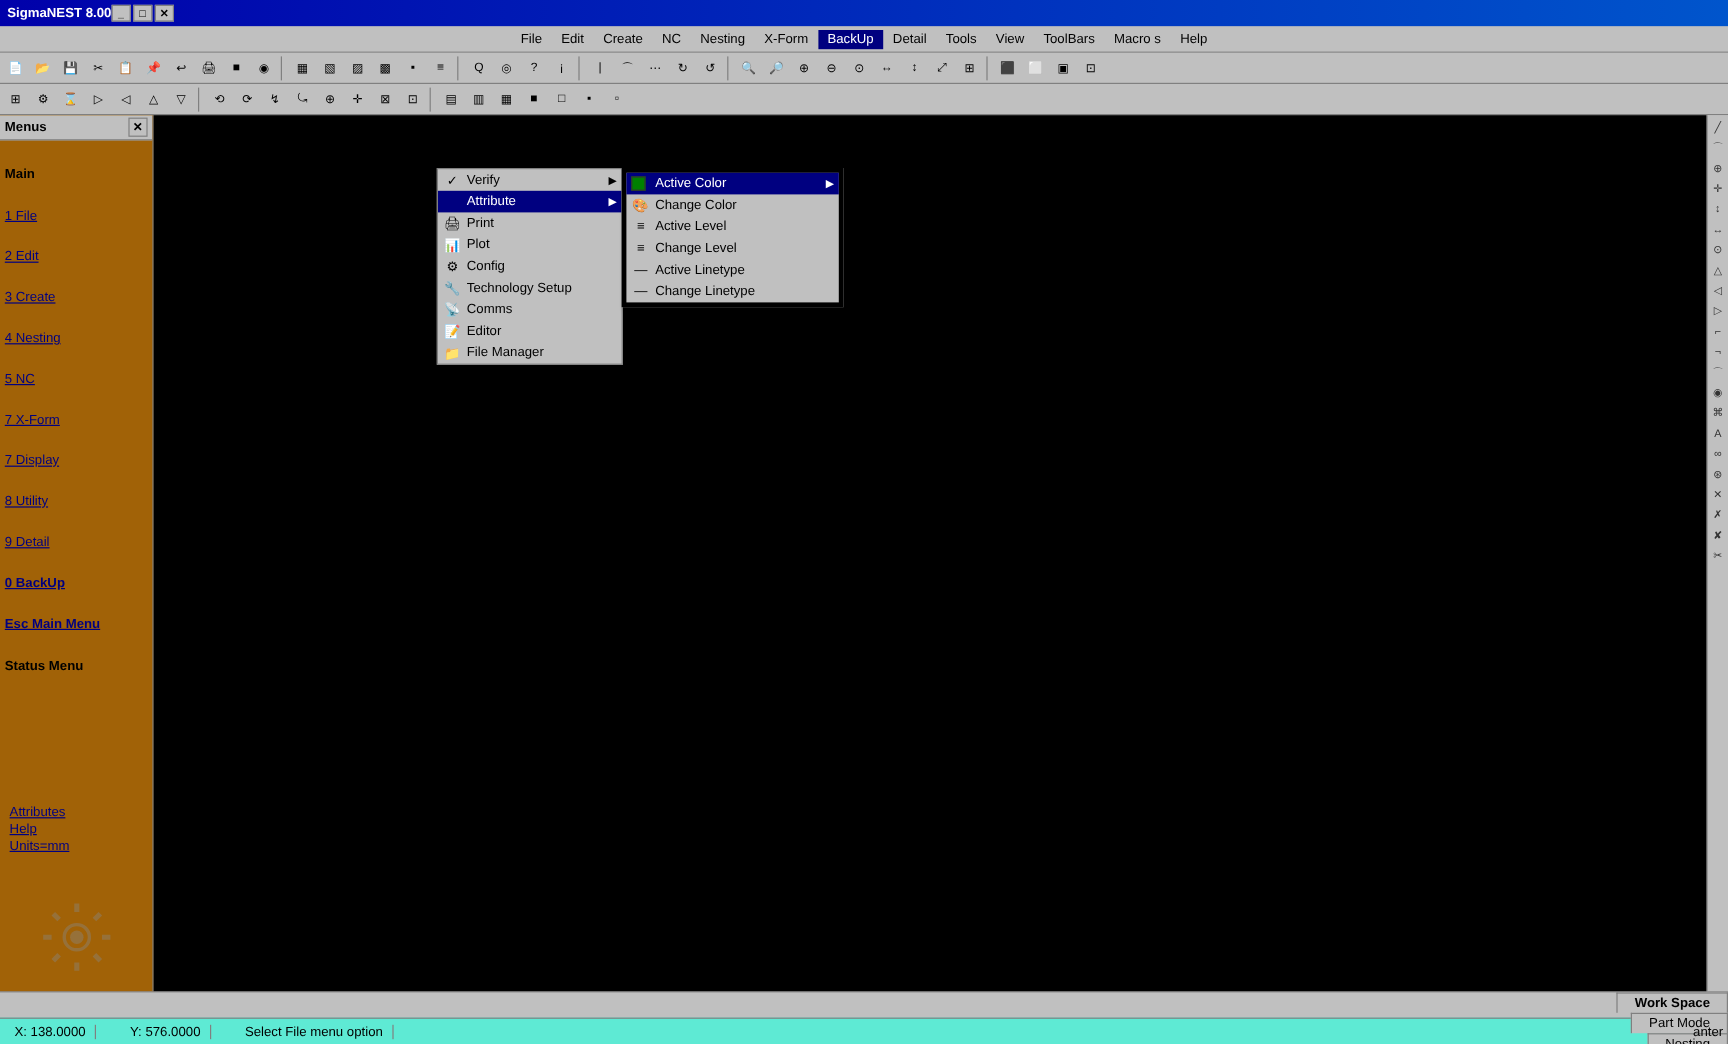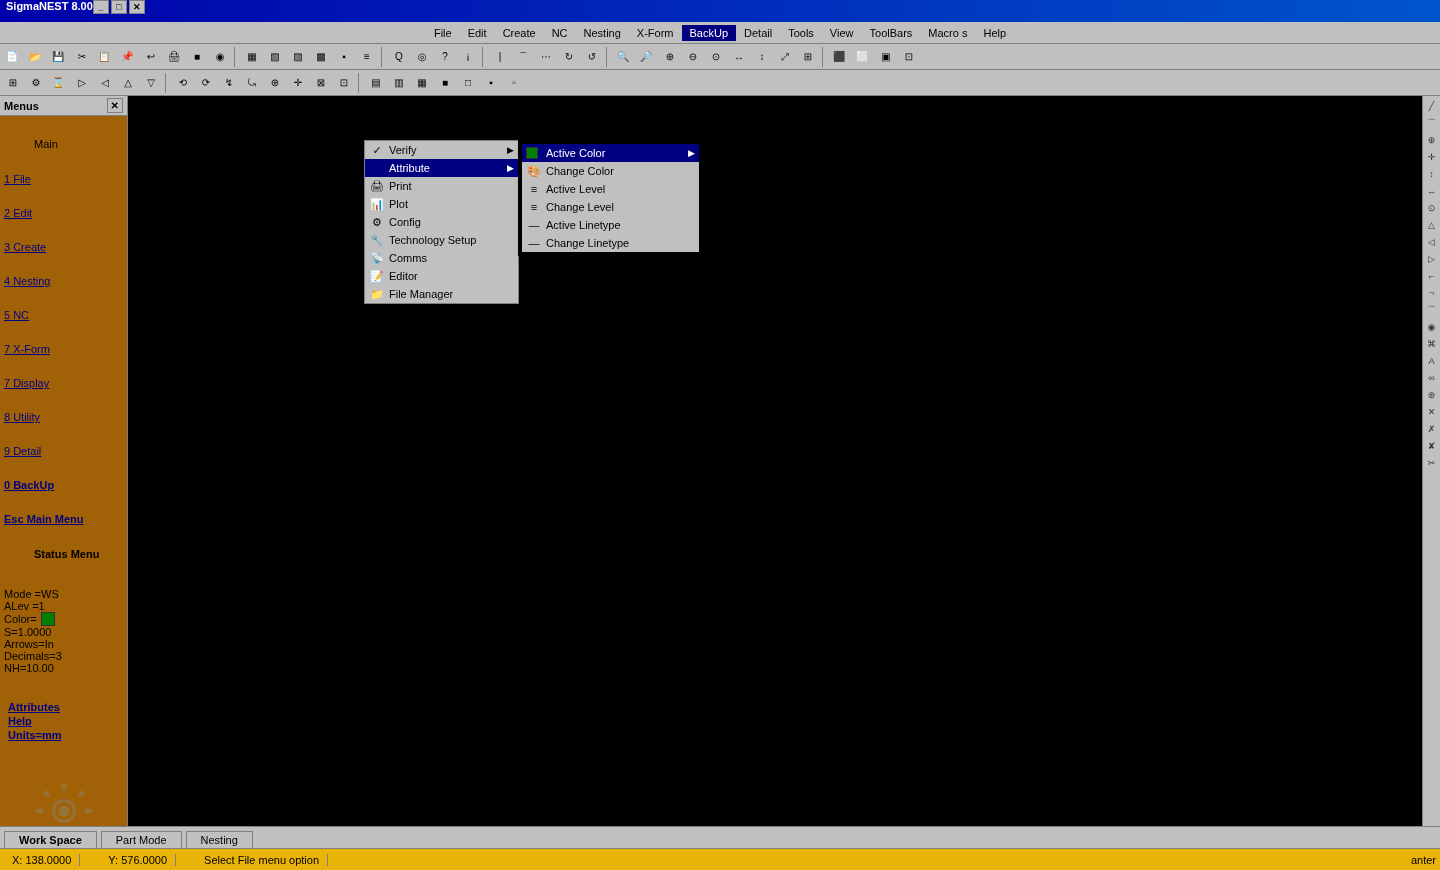--- a/index.html
+++ b/index.html
@@ -12,21 +12,21 @@
       overflow: hidden;
       user-select: none;
     }
 
     
     #title-bar {
       background: linear-gradient(to right, #0000aa, #0055cc);
       color: white;
       height: 22px;
       display: flex;
-      align-items: flex-start;
+      align-items: center;
       padding: 0 6px;
       font-size: 11px;
       font-weight: bold;
     }
     #title-bar .win-controls { display: flex; gap: 2px; }
     #title-bar .win-btn {
       width: 16px; height: 14px;
       background: #c0c0c0;
       border: 1px solid #808080;
       display: flex; align-items: center; justify-content: center;
@@ -91,22 +91,21 @@
     }
     #sidebar-close {
       cursor: pointer;
       font-size: 10px;
       padding: 1px 3px;
       border: 1px solid #808080;
       background: #c0c0c0;
     }
     .sidebar-section {
       padding: 2px 4px;
-      font-weight: normal;
-      margin-left: 30px;
+      font-weight: bold;
     }
     .sidebar-link {
       display: block;
       padding: 1px 4px;
       cursor: pointer;
       color: #000080;
       text-decoration: underline;
       font-size: 11px;
     }
     .sidebar-status-section {
@@ -141,39 +140,40 @@
       position: relative;
     }
 
     
     #bottom-tabs {
       height: 22px;
       background: #c0c0c0;
       display: flex;
       align-items: flex-end;
       border-top: 1px solid #808080;
+      flex-direction: column;
     }
     .tab {
       padding: 2px 14px;
       border: 1px solid #808080;
       border-bottom: none;
       background: #c0c0c0;
       cursor: pointer;
       font-size: 11px;
       margin-left: 4px;
     }
     .tab.active {
       background: #c0c0c0;
       font-weight: bold;
     }
 
     
     #status-bar {
       height: 22px;
-      background: #eab308;
+      background: #5eead4;
       display: flex;
       align-items: center;
       border-top: 1px solid #808080;
       padding: 0 4px;
       font-size: 11px;
       gap: 20px;
     }
     .status-segment {
       padding: 0 8px;
       border-right: 1px solid #808080;
@@ -341,33 +341,22 @@
     <a class="sidebar-link">5 NC</a>
     <a class="sidebar-link">7 X-Form</a>
     <a class="sidebar-link">7 Display</a>
     <a class="sidebar-link">8 Utility</a>
     <a class="sidebar-link">9 Detail</a>
     <a class="sidebar-link"><strong>0 BackUp</strong></a>
     <a class="sidebar-link"><strong>Esc Main Menu</strong></a>
 
     <div class="sidebar-section"><strong>Status Menu</strong></div>
 
-    <div class="sidebar-status-section">
-      <div class="status-label">Mode =WS</div>
-      <div class="status-label">ALev =1</div>
-      <div class="status-label" style="display:flex; align-items:center;">
-        Color= <span style="display:inline-block; width:14px; height:14px; background:#008000; border:1px solid #333; margin-left:4px;"></span>
-      </div>
-      <div class="status-label">S=1.0000</div>
-      <div class="status-label">Arrows=In</div>
-      <div class="status-label">Decimals=3</div>
-      <div class="status-label">NH=10.00</div>
-    </div>
-
-    <div style="margin-top: auto; padding: 4px; font-weight: bold;">
+
+    <div style="margin-top: auto; padding: 4px;">
       <a class="sidebar-link">Attributes</a>
       <a class="sidebar-link">Help</a>
       <a class="sidebar-link">Units=mm</a>
     </div>
 
     <div style="display:flex; justify-content:center; padding:10px; opacity:0.4;">
       <svg width="70" height="70" viewBox="0 0 100 100">
         <circle cx="50" cy="50" r="15" fill="none" stroke="#888" stroke-width="4"></circle>
         <path d="M50,20 L50,10 M50,90 L50,80 M20,50 L10,50 M90,50 L80,50 M29,29 L22,22 M78,78 L71,71 M71,29 L78,22 M22,78 L29,71" stroke="#888" stroke-width="6" fill="none"></path>
         <circle cx="50" cy="50" r="8" fill="#888"></circle>

